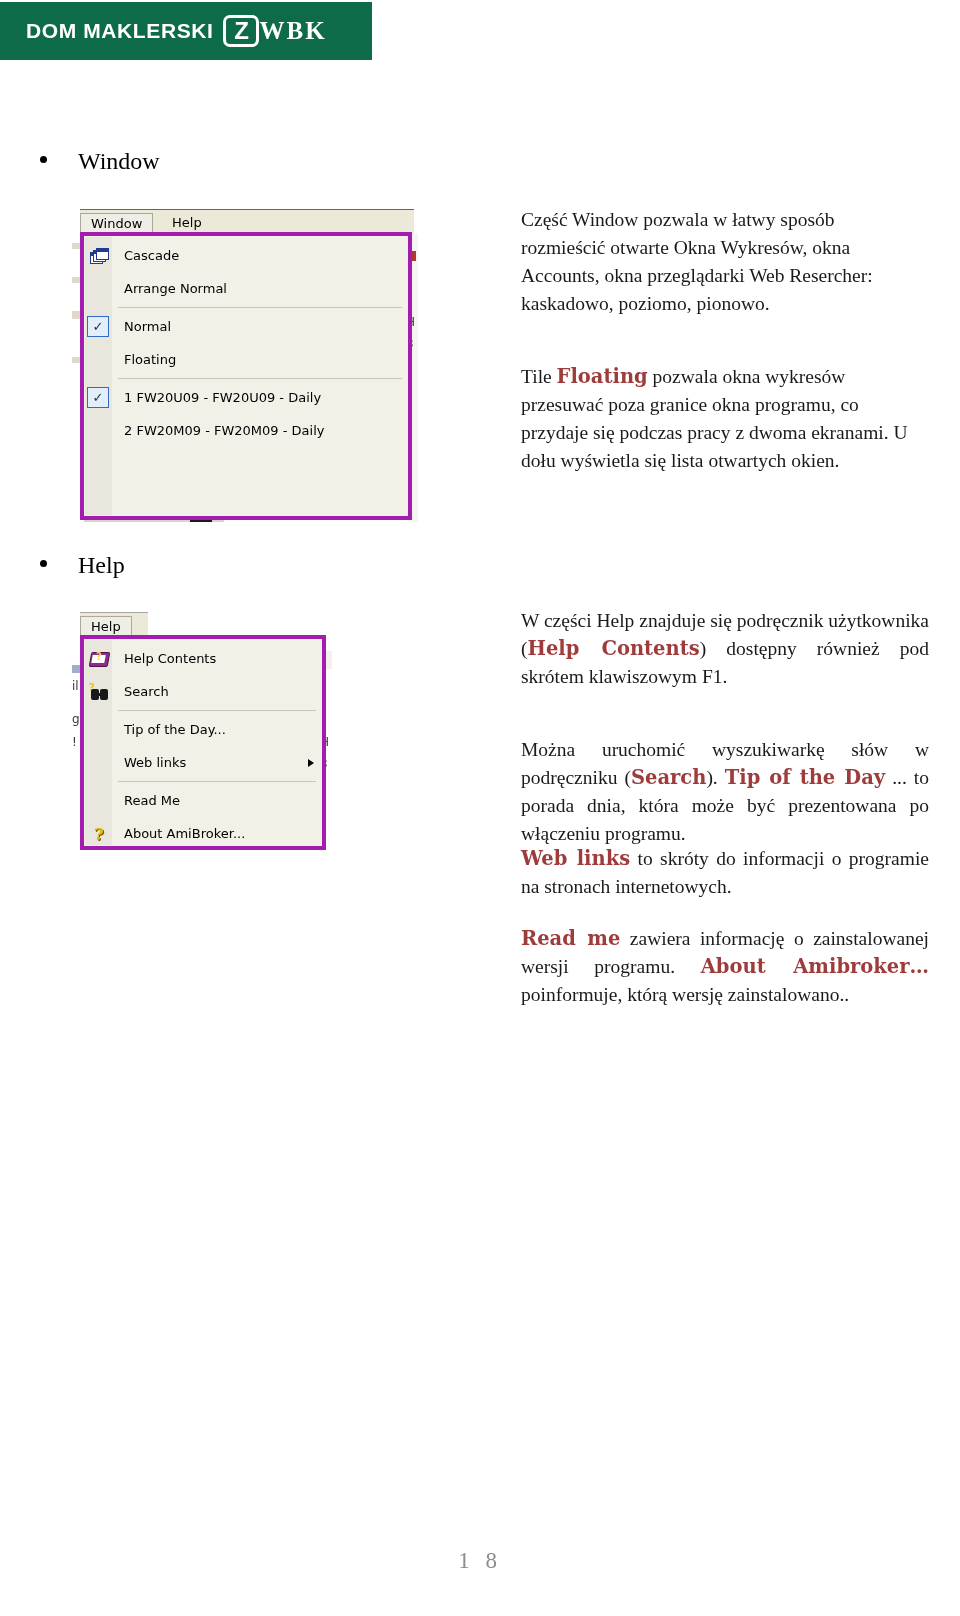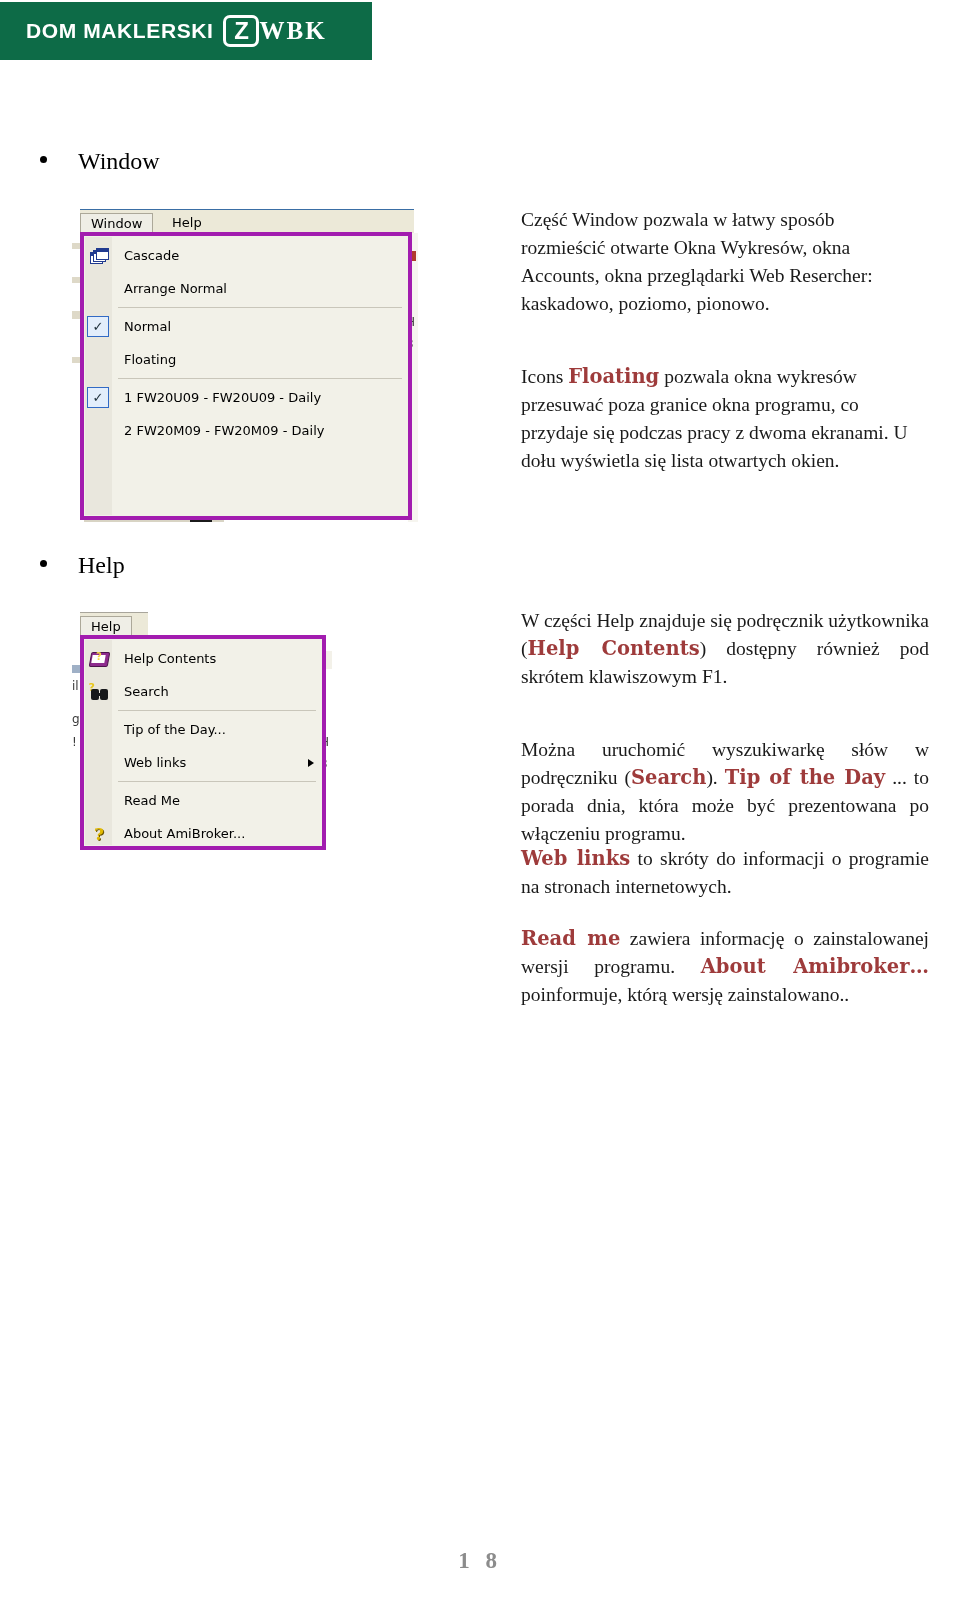--- a/index.html
+++ b/index.html
@@ -244,21 +244,20 @@
   
   .page-num {
     position: absolute;
     left: 0; right: 0;
     top: 1548px;
     text-align: center;
     font-family: "Liberation Serif", serif;
     font-size: 23px;
     color: #8c8c8c;
     letter-spacing: 5px;
-    font-weight: bold;
   }
 </style>
 </head>
 <body>
 
 <div class="header-bar">
   <span class="brand-text">DOM MAKLERSKI</span>
   <span class="brand-mark">Z</span>
   <span class="brand-wbk">WBK</span>
 </div>
@@ -334,21 +333,21 @@
       </div>
     </div>
   </div>
 </div>
 
 <div class="prose" style="left:521px; top:206px; width:400px;">
   <span>Część Window pozwala w łatwy sposób rozmieścić otwarte Okna Wykresów, okna Accounts, okna przeglądarki Web Resercher: kaskadowo, poziomo, pionowo.</span>
 </div>
 
 <div class="prose" style="left:521px; top:363px; width:400px;">
-  <span>Icons </span><span class="kw-mono">Floating</span><span> pozwala okna wykresów przesuwać poza granice okna programu, co przydaje się podczas pracy z dwoma ekranami. U dołu wyświetla się lista otwartych okien.</span>
+  <span>Tile </span><span class="kw-mono">Floating</span><span> pozwala okna wykresów przesuwać poza granice okna programu, co przydaje się podczas pracy z dwoma ekranami. U dołu wyświetla się lista otwartych okien.</span>
 </div>
 
 <div class="bullet-head" style="left:40px; top:552px;">
   <span class="bullet-dot"></span>
   <span>Help</span>
 </div>
 
 <div class="shot" id="help-shot">
 
   <div class="bleed" style="left:0px; top:58px; width:12px; height:8px; background:#9fb0c6;"></div>

